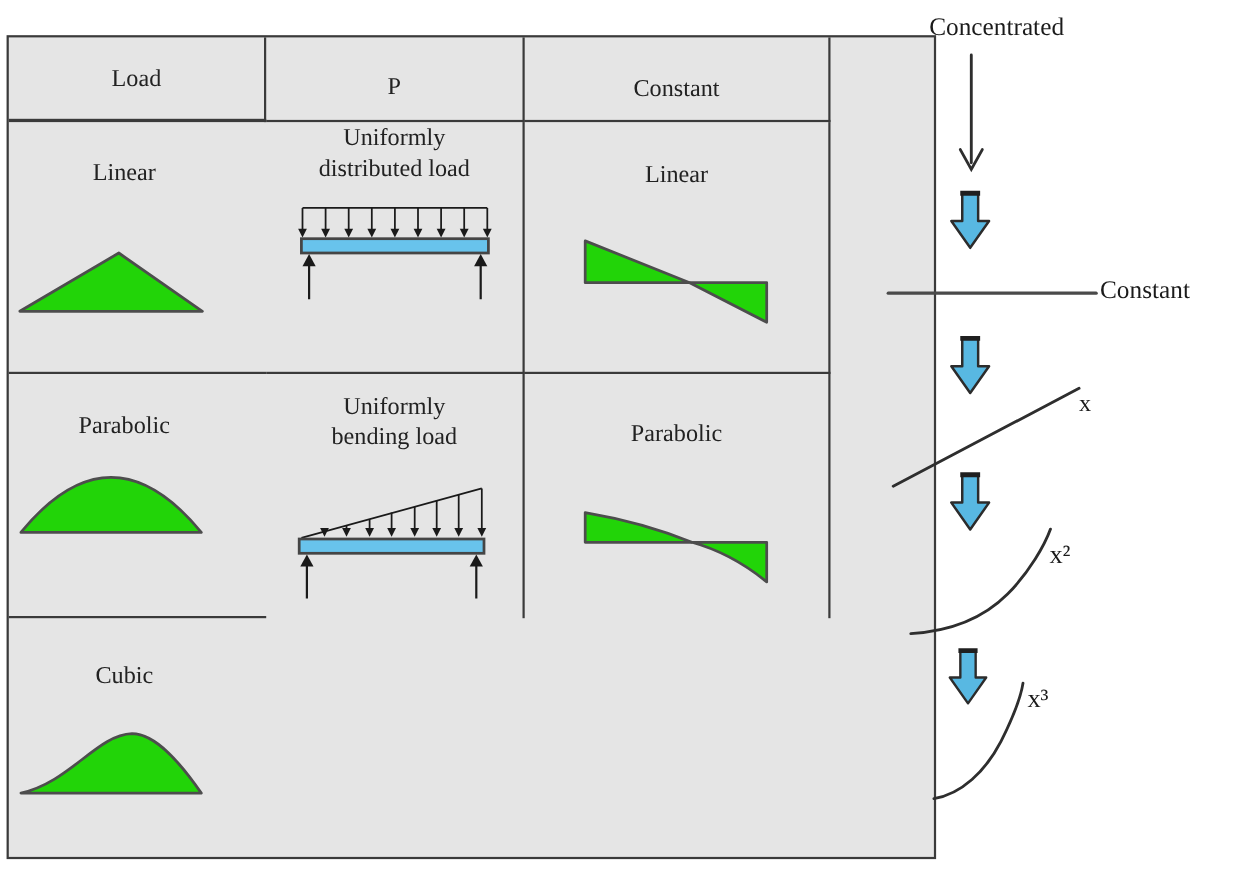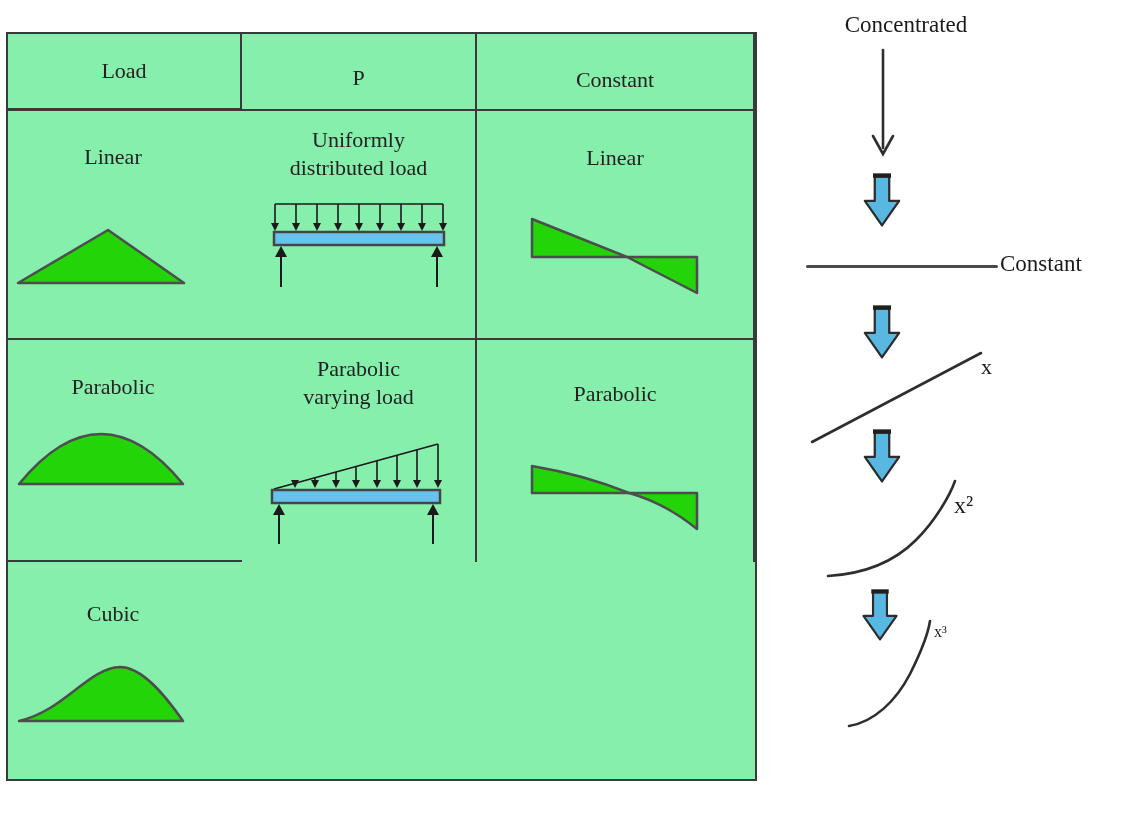--- a/index.html
+++ b/index.html
@@ -7,24 +7,24 @@
     --tborder:#3a3a3a; --text:#222222; --ink:#1b1b1b;
   }
   html,body{margin:0;padding:0;background:#ffffff;}
   .canvas{
     position:relative; width:1134px; height:813px; background:#fff;
     font-family:"Liberation Serif", serif; color:var(--text);
     overflow:hidden;
   }
   
   .btable{
-    position:absolute; left:6px; top:32px; width:751px; height:749px;
+    position:absolute; left:6px; top:32px; width:845px; height:749px;
     display:grid; grid-template-columns:234px 235px 278px;
     grid-template-rows:77px 229px 222px 217px;
-    border:2px solid var(--tborder); box-sizing:border-box; background:#86efac;
+    border:2px solid var(--tborder); box-sizing:border-box; background:#e5e5e5;
   }
   .cell{
     box-sizing:border-box; border-right:2px solid var(--tborder);
     border-bottom:2px solid var(--tborder);
     display:flex; flex-direction:column; align-items:center;
   }
   .cell.lastcol{border-right:none;}
   .cell.lastrow{border-bottom:none;}
   .cell.head{justify-content:center; border-bottom-width:3px;}
   .htxt{font-size:22px; line-height:1.3; text-align:center; display:block;}
@@ -77,21 +77,21 @@
         <rect class="g" x="2" y="2" width="90" height="31"></rect>
       </svg>
     </div>
     <div class="cell lastcol" style="padding-top:32px">
       <span class="lbl shiftLs">Linear</span>
       <svg width="170" height="58" viewBox="0 0 170 58" style="margin-top:56px" class="shiftL">
         <polygon class="g" points="2,56 92,3 168,56"></polygon>
       </svg>
     </div>
 
-    <div class="cell" style="padding-top:15px">
+    <div class="cell" style="padding-top:0">
       <span class="lbl" style="width:170px">Uniformly distributed load</span>
       <svg width="180" height="110" viewBox="0 0 180 110" style="margin-top:20px">
         <line class="lnt" x1="6" y1="3" x2="174" y2="3"></line>
         <line class="lnt" x1="6" y1="3" x2="6" y2="23"></line>
           <polygon class="ah" points="2,22 10,22 6,30"></polygon>
         <line class="lnt" x1="27" y1="3" x2="27" y2="23"></line>
           <polygon class="ah" points="23,22 31,22 27,30"></polygon>
         <line class="lnt" x1="48" y1="3" x2="48" y2="23"></line>
           <polygon class="ah" points="44,22 52,22 48,30"></polygon>
         <line class="lnt" x1="69" y1="3" x2="69" y2="23"></line>
@@ -121,21 +121,21 @@
       </svg>
     </div>
     <div class="cell lastcol" style="padding-top:33px">
       <span class="lbl shiftLs">Parabolic</span>
       <svg width="170" height="56" viewBox="0 0 170 56" style="margin-top:30px" class="shiftL">
         <path class="g" d="M3,53 Q85,-47 167,53 Z"></path>
       </svg>
     </div>
 
     <div class="cell lastrow" style="padding-top:15px">
-      <span class="lbl" style="width:150px">Parabolic varying load</span>
+      <span class="lbl" style="width:150px">Uniformly bending load</span>
       <svg width="185" height="115" viewBox="0 0 185 115" style="margin-top:22px">
         <line class="lnt" x1="8" y1="57" x2="172" y2="12"></line>
         <line class="lnt" x1="29" y1="51" x2="29" y2="48"></line>
           <polygon class="ah" points="25,48 33,48 29,56"></polygon>
         <line class="lnt" x1="49" y1="46" x2="49" y2="48"></line>
           <polygon class="ah" points="45,48 53,48 49,56"></polygon>
         <line class="lnt" x1="70" y1="40" x2="70" y2="48"></line>
           <polygon class="ah" points="66,48 74,48 70,56"></polygon>
         <line class="lnt" x1="90" y1="34" x2="90" y2="48"></line>
           <polygon class="ah" points="86,48 94,48 90,56"></polygon>
@@ -207,16 +207,16 @@
     <div class="hw" style="left:954px; top:492px; font-size:24px;">x²</div>
 
     <svg class="abs" style="left:860px; top:588px;" width="40" height="54" viewBox="0 0 44 62">
       <polygon class="ba" points="14,4 30,4 30,32 41,32 22,59 3,32 14,32"></polygon>
       <line x1="12" y1="4" x2="32" y2="4" stroke="#1f1f1f" stroke-width="5"></line>
     </svg>
 
     <svg class="abs" style="left:844px; top:616px;" width="94" height="114" viewBox="0 0 94 114">
       <path class="hwln" d="M5,110 C30,106 52,85 66,58 C77,36 84,18 86,5"></path>
     </svg>
-    <div class="hw" style="left:934px; top:623px; font-size:16px;">x³</div>
+    <div class="hw" style="left:934px; top:623px; font-size:24px;">x³</div>
   </div>
 
 </div>
 
 </body></html>

